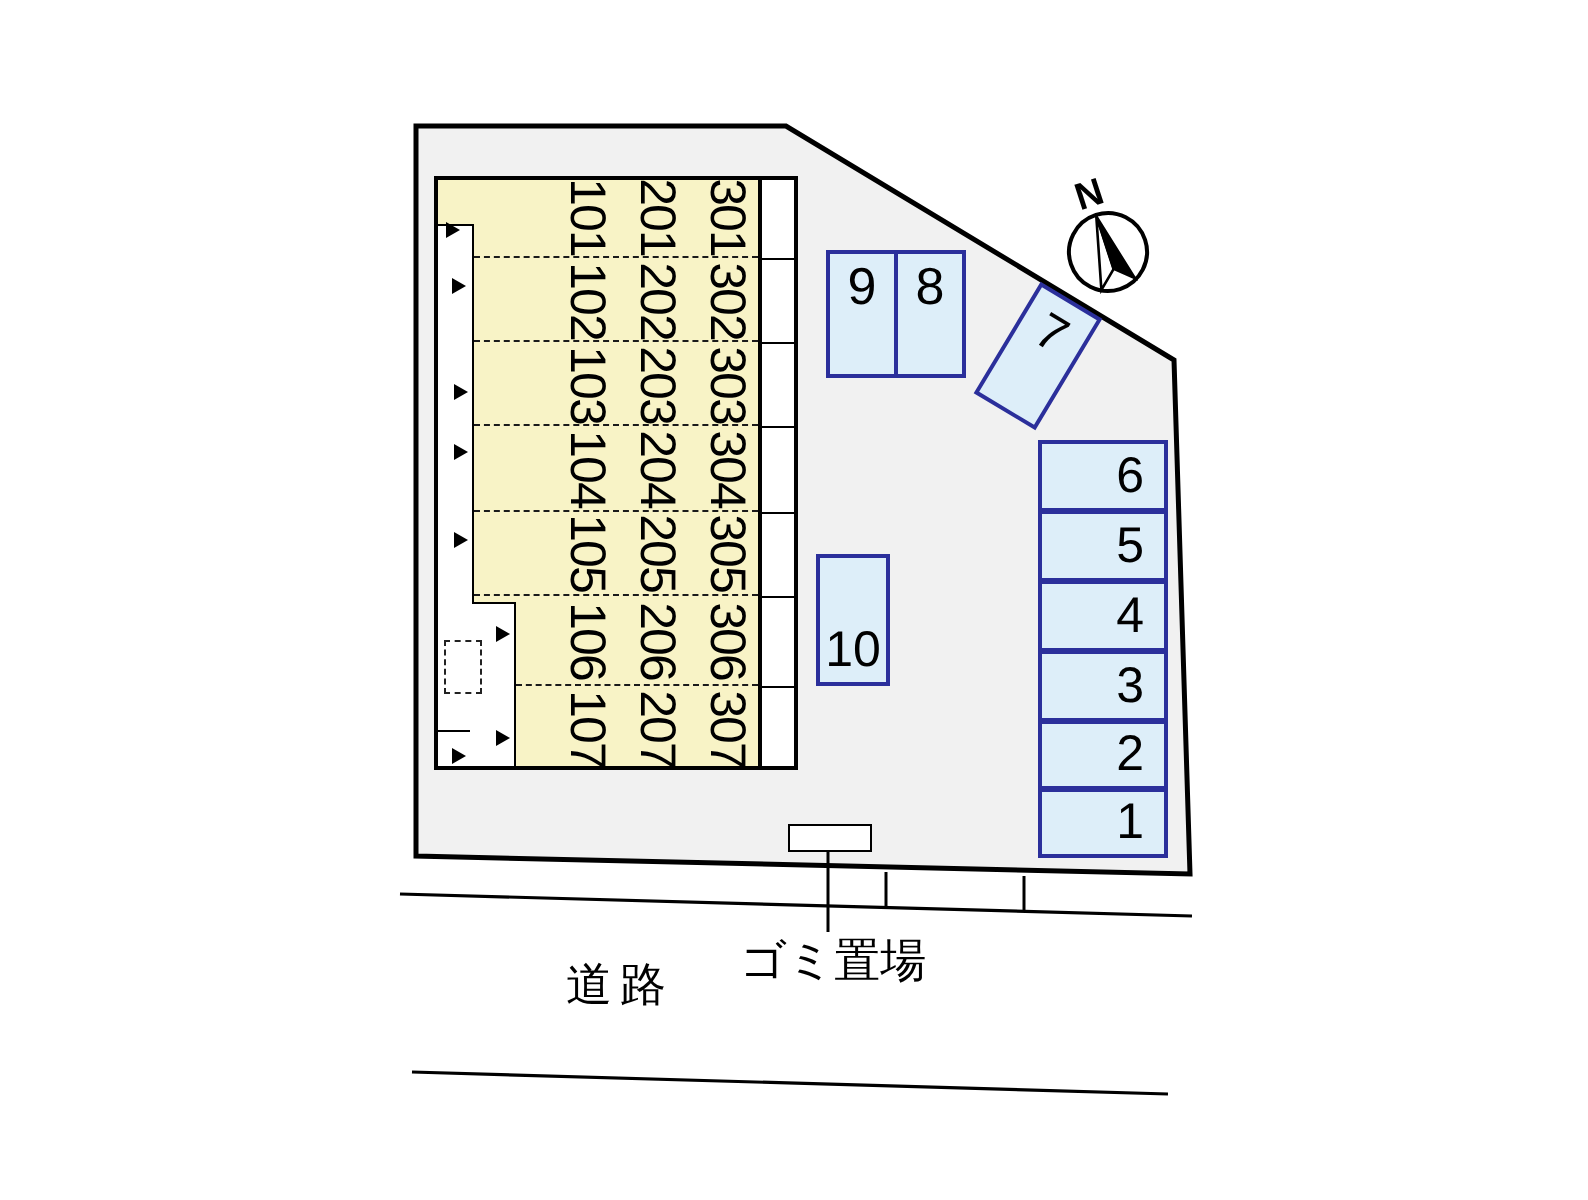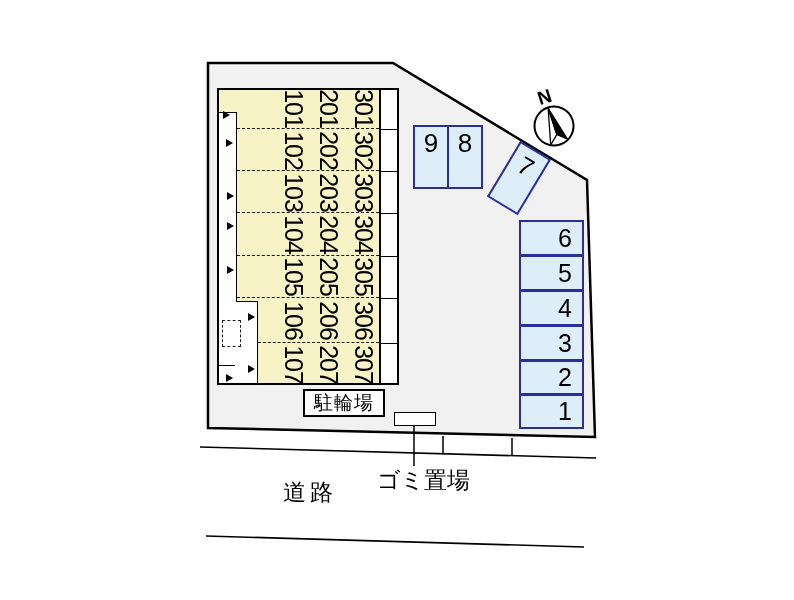--- a/index.html
+++ b/index.html
@@ -123,30 +123,30 @@
   <span class="rl" style="left:339px;top:308px">306</span>
   <span class="rl" style="left:269px;top:352px">107</span>
   <span class="rl" style="left:304px;top:352px">207</span>
   <span class="rl" style="left:339px;top:352px">307</span>
 
   <div class="pspace pair">
     <div class="pair-cell">9</div>
     <div class="pair-cell">8</div>
   </div>
 
+  <div class="pspace p10">
+    <div class="num">10</div>
+  </div>
 
   <div class="pspace pcol" style="top:220px;line-height:32px">6</div>
   <div class="pspace pcol" style="top:255px;line-height:32px">5</div>
   <div class="pspace pcol" style="top:290px;line-height:32px">4</div>
   <div class="pspace pcol" style="top:325px;line-height:32px">3</div>
   <div class="pspace pcol" style="top:360px;height:35px;line-height:31px">2</div>
   <div class="pspace pcol" style="top:394px;height:35px;line-height:31px">1</div>
 
-  <div class="bike-box">
-    <span>駐輪場</span>
-  </div>
 
   <div class="garbage-box"></div>
-  <div class="txt" style="left:370px;top:465px;width:100px;text-align:right">ゴミ置場</div>
+  <div class="txt" style="left:370px;top:465px;width:100px;text-align:left">ゴミ置場</div>
 
   <div class="txt" style="left:283px;top:477px;width:58px;text-align:left;letter-spacing:4px">道路</div>
 
 </div>
 
 </body></html>

